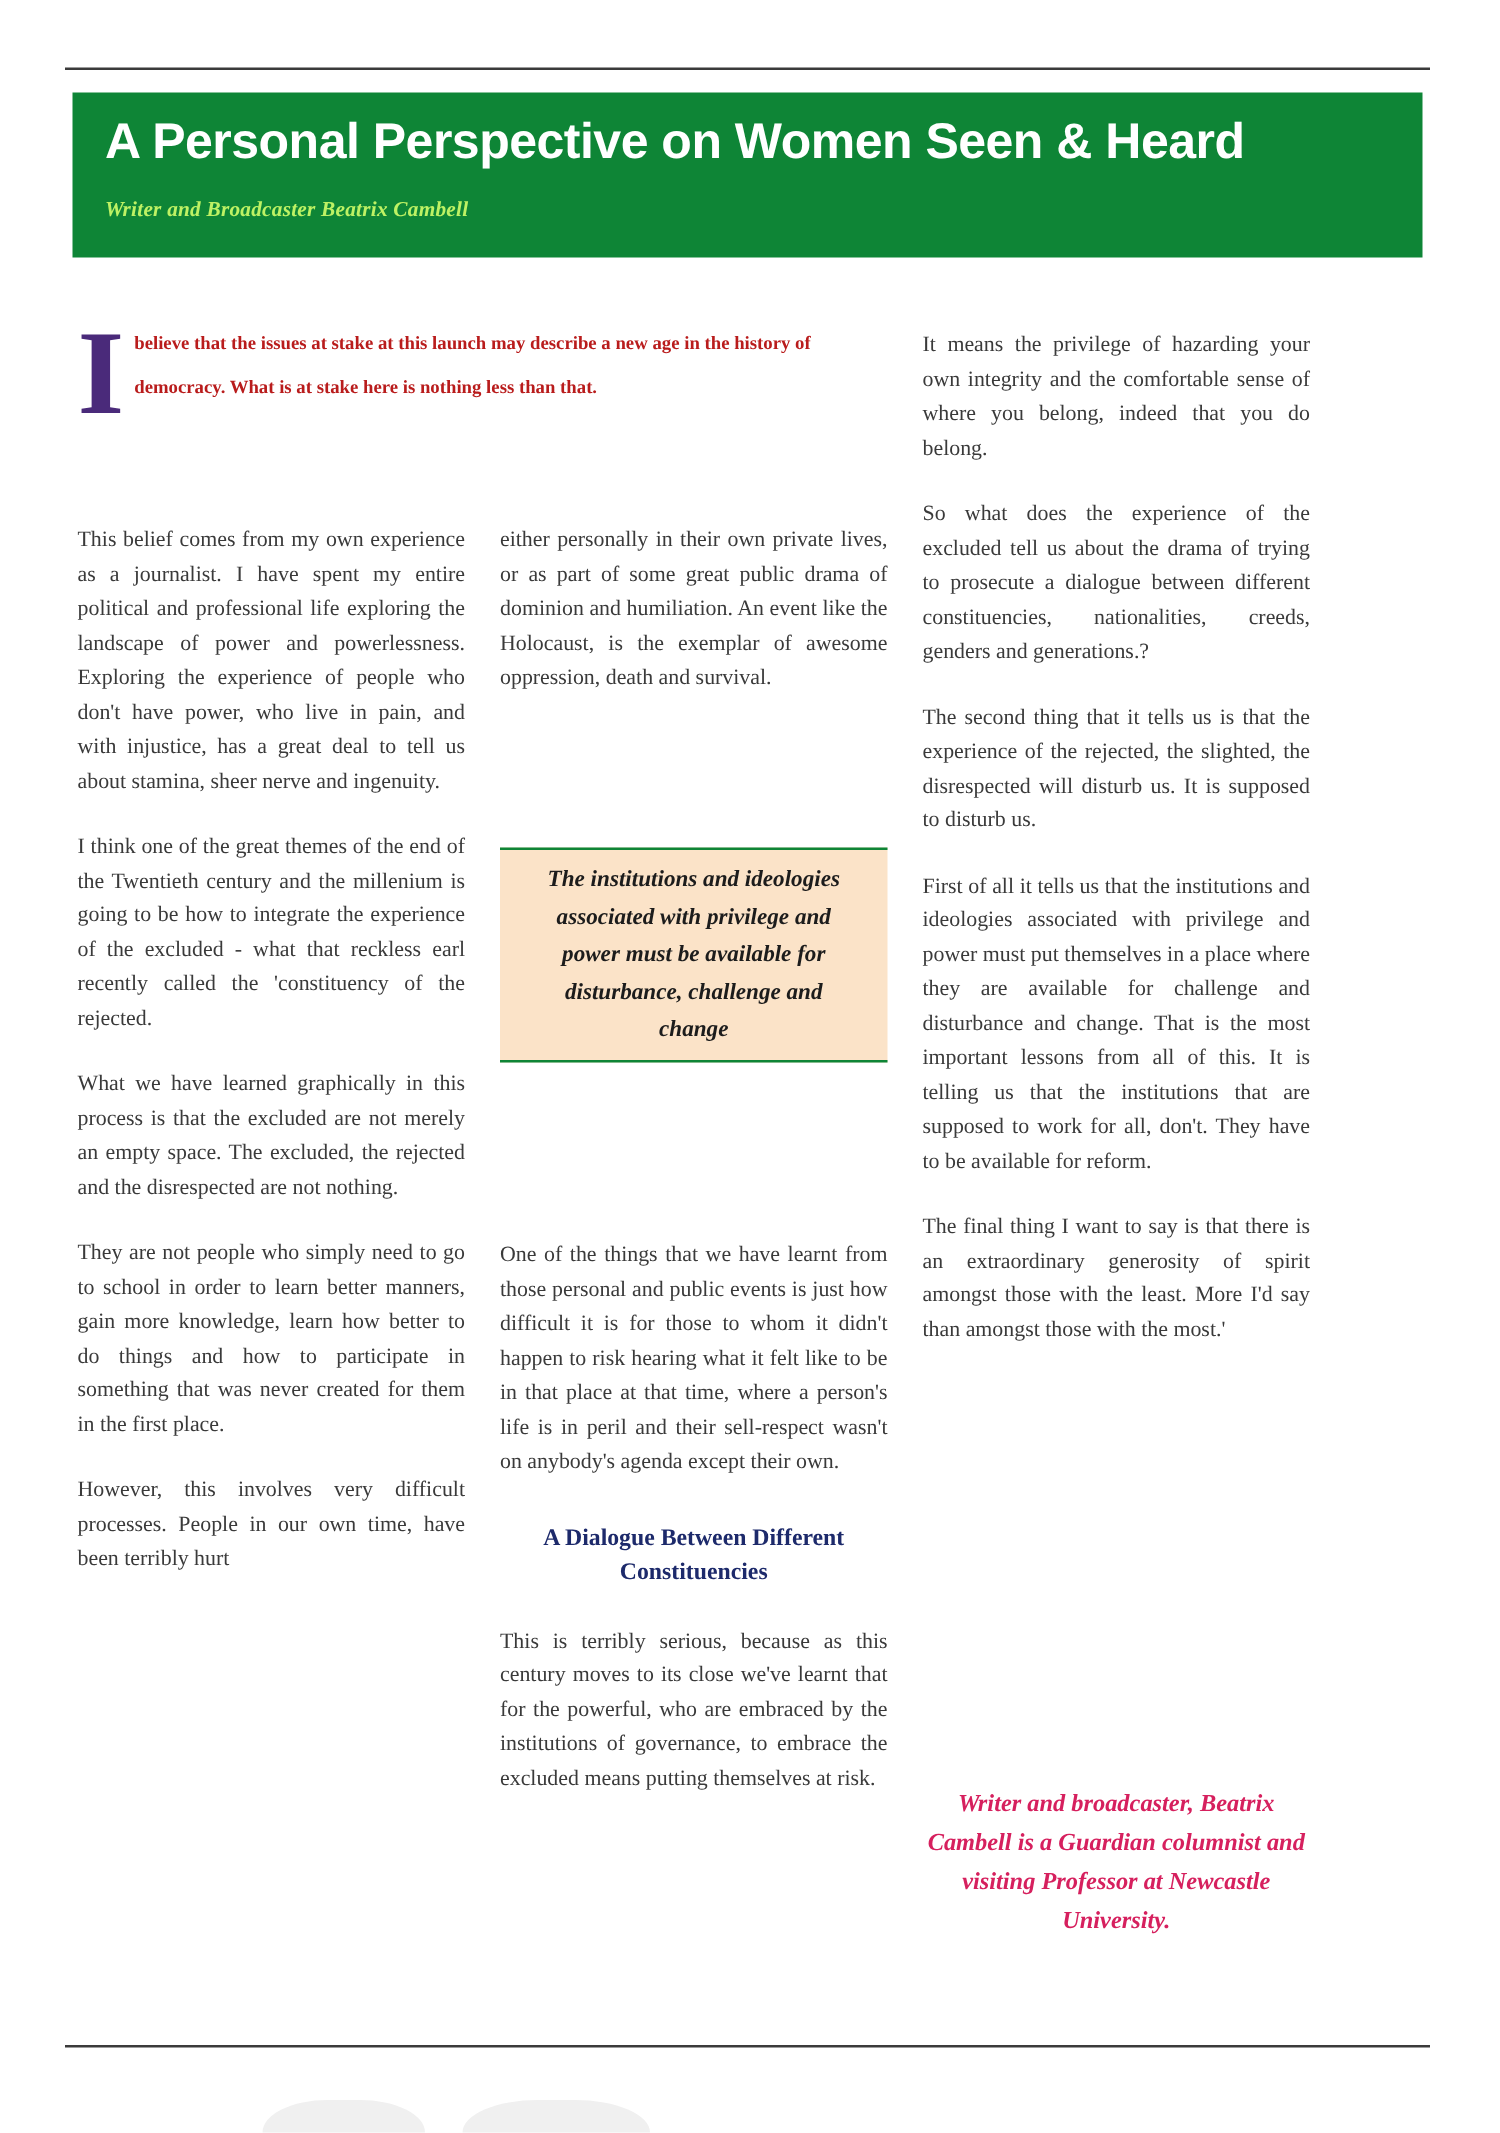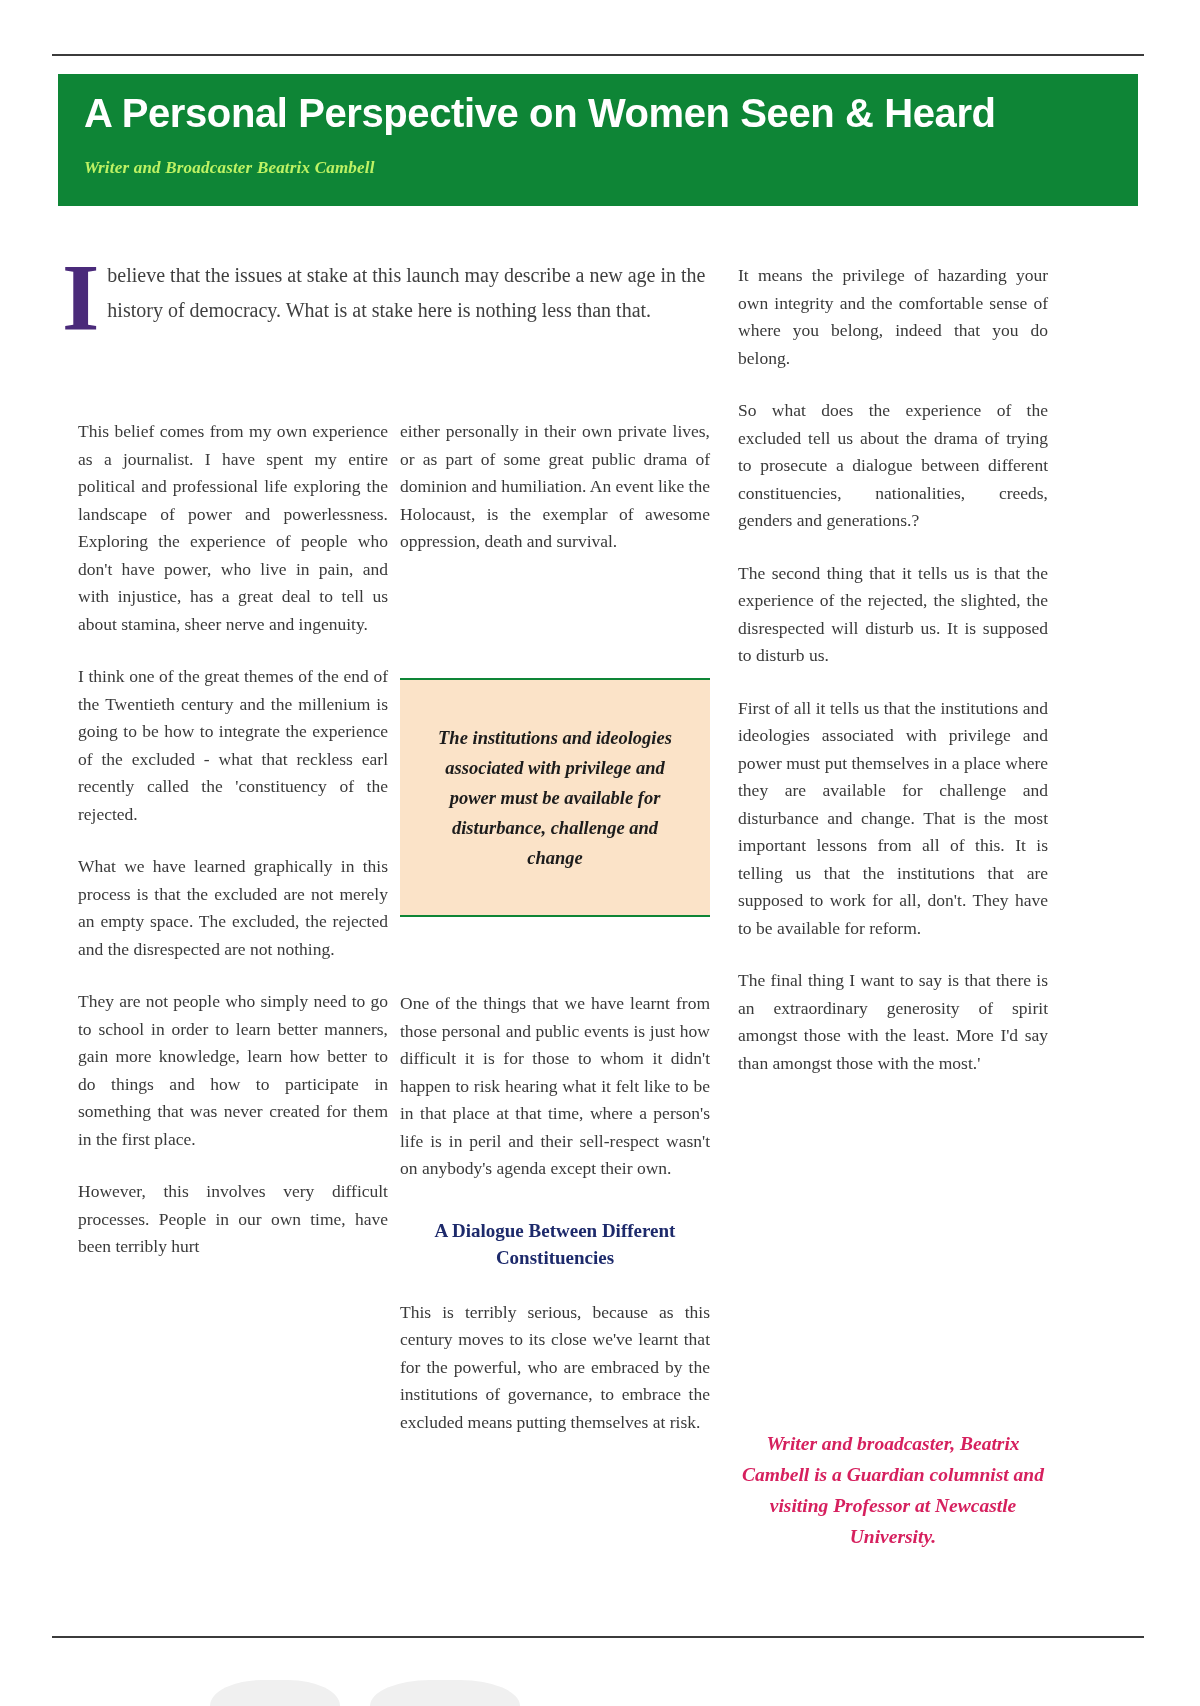--- a/index.html
+++ b/index.html
@@ -75,56 +75,56 @@
     font-family: "Liberation Serif", serif;
     font-weight: bold;
     font-size: 96px;
     line-height: 76px;
     color: #4a2a7a;
     margin: 2px 8px 0 0;
   }
   .lead p {
     margin: 0;
     font-family: "Liberation Serif", serif;
-    font-weight: normal;
-    font-size: 20px;
+    font-weight: bold;
+    font-size: 15px;
     line-height: 35px;
-    color: #404040;
+    color: #b91c1c;
   }
 
   
   .col {
     position: absolute;
     font-size: 17.5px;
     line-height: 27.5px;
     text-align: justify;
     color: #3a3a3a;
   }
   .col p { margin: 0 0 25px 0; font-family: Liberation Serif, serif; }
   .col p:last-child { margin-bottom: 0; }
 
-  #col1 { left: 62px; top: 418px; width: 310px; margin-left: 16px; }
+  #col1 { left: 62px; top: 418px; width: 310px; }
   #col2 { left: 400px; top: 418px; width: 310px; }
   #col3 { left: 738px; top: 262px; width: 310px; }
 
   .subhead {
     text-align: center;
     font-weight: bold;
     font-size: 19px;
     line-height: 27px;
     color: #1d2a6b;
     margin: 34px 0 28px 0;
   }
 
   
   .pullquote {
     position: absolute;
     left: 400px; top: 678px;
     width: 310px;
-    height: 239px;
+    height: 172px;
     background: #fbe3c8;
     border-top: 2px solid #0e8536;
     border-bottom: 2px solid #0e8536;
     display: flex;
     align-items: center;
     justify-content: flex-end;
     padding: 10px 22px;
   }
   .pullquote p {
     margin: 0;

